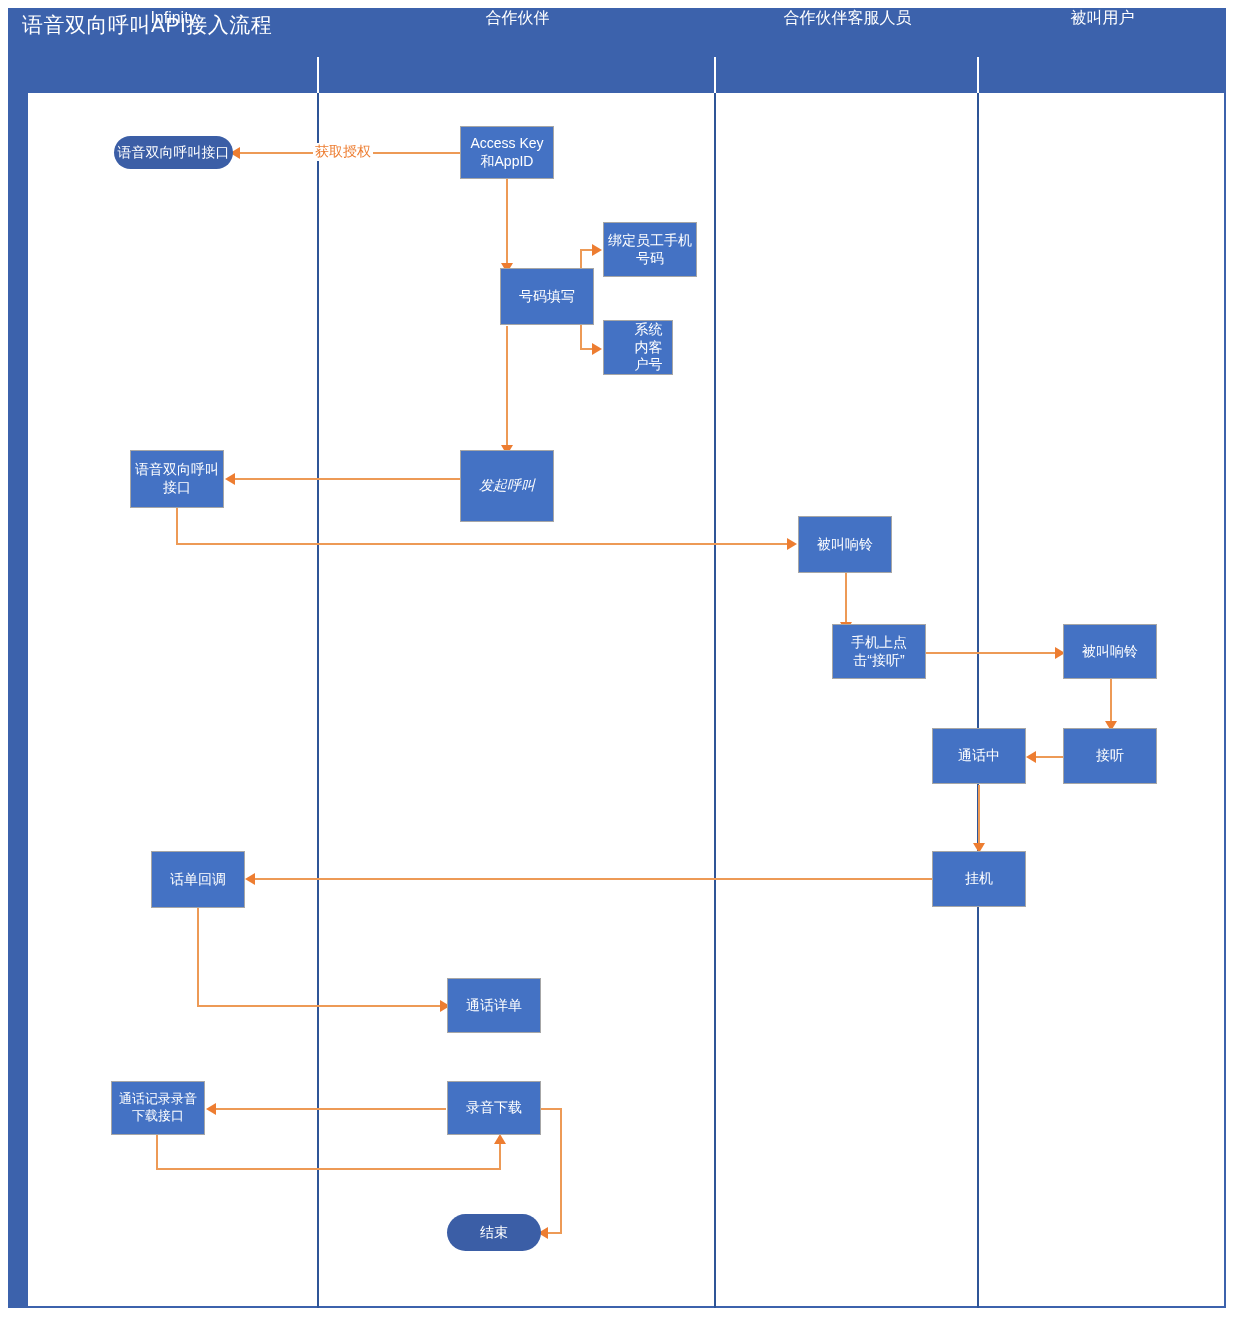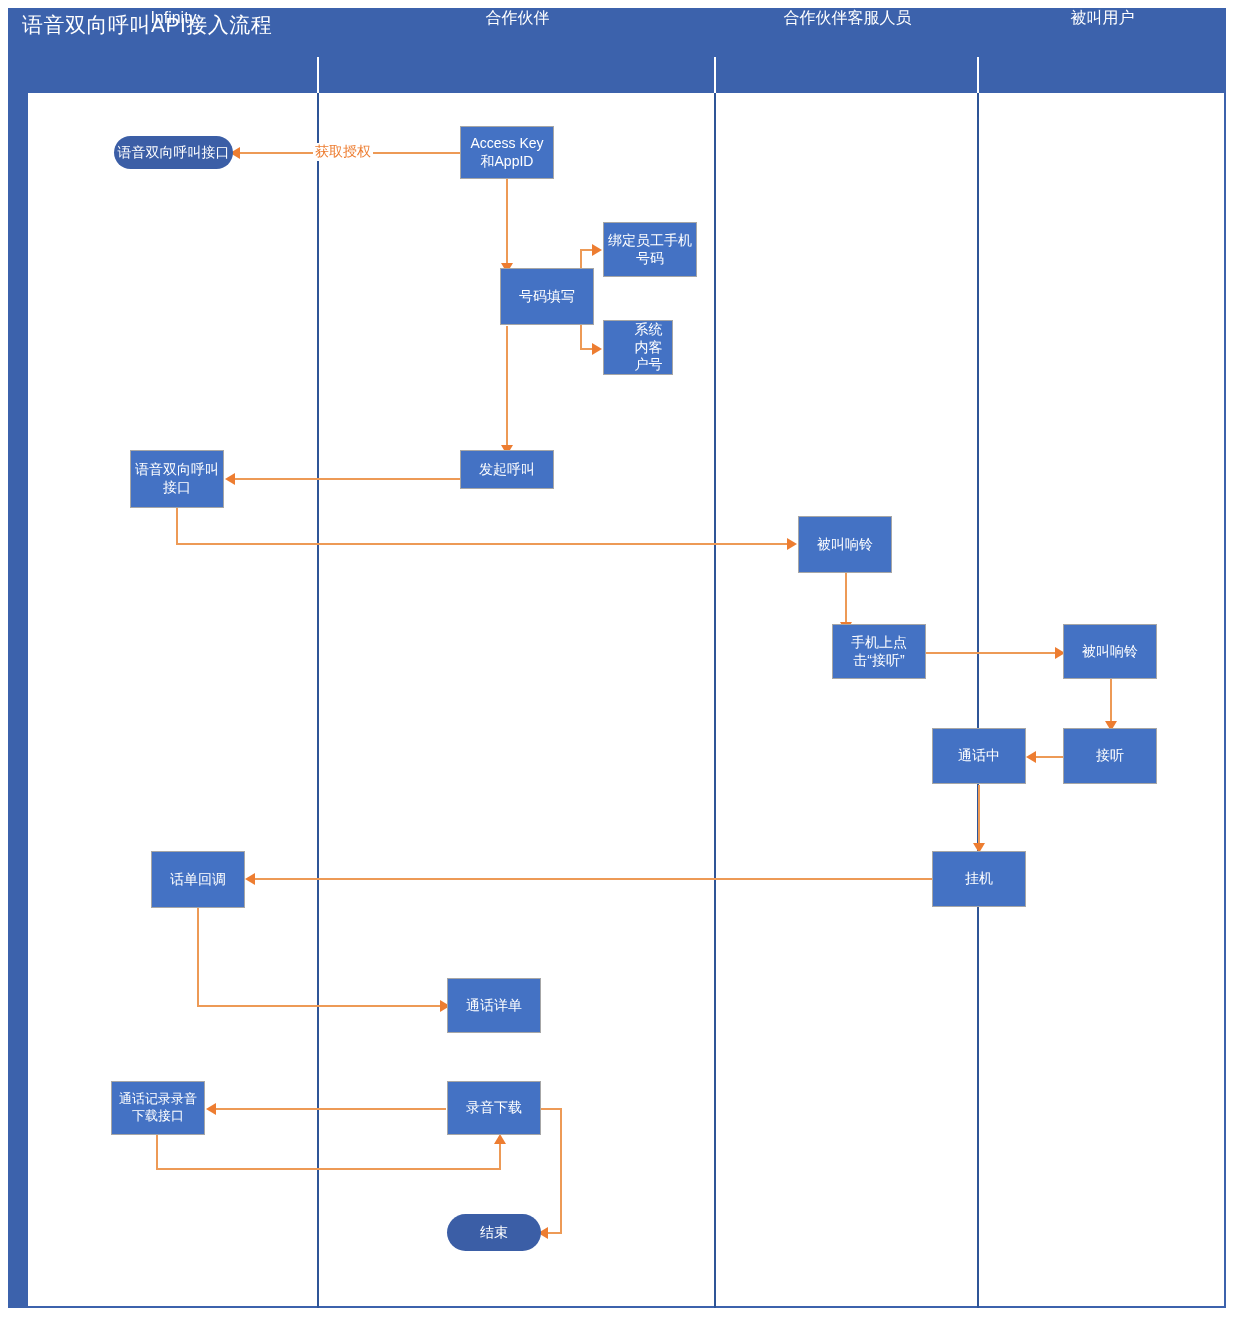--- a/index.html
+++ b/index.html
@@ -219,21 +219,21 @@
   <div class="node pill" style="left:114px; top:136px; width:119px; height:33px;">语音双向呼叫接口</div>
 
   <div class="node" style="left:460px; top:126px; width:94px; height:53px;">Access Key和AppID</div>
 
   <div class="node" style="left:460px; top:268px; width:94px; height:57px;margin-left:40px;">号码填写</div>
 
   <div class="node" style="left:603px; top:222px; width:94px; height:55px;">绑定员工手机号码</div>
 
   <div class="node" style="left:603px; top:320px; width:70px; height:55px;padding-left:24px;">调用系统内客户号码</div>
 
-  <div class="node" style="left:460px; top:450px; width:94px; height:39px;">发起呼叫</div>
+  <div class="node" style="left:460px; top:450px; width:94px; height:72px;font-style:italic;">发起呼叫</div>
 
   <div class="node" style="left:130px; top:450px; width:94px; height:58px;">语音双向呼叫接口</div>
 
   <div class="node" style="left:798px; top:516px; width:94px; height:57px;">被叫响铃</div>
 
   <div class="node" style="left:798px; top:624px; width:94px; height:55px;margin-left:34px;">手机上点击“接听”</div>
 
   <div class="node" style="left:1063px; top:624px; width:94px; height:55px;">被叫响铃</div>
 
   <div class="node" style="left:1063px; top:728px; width:94px; height:56px;">接听</div>

